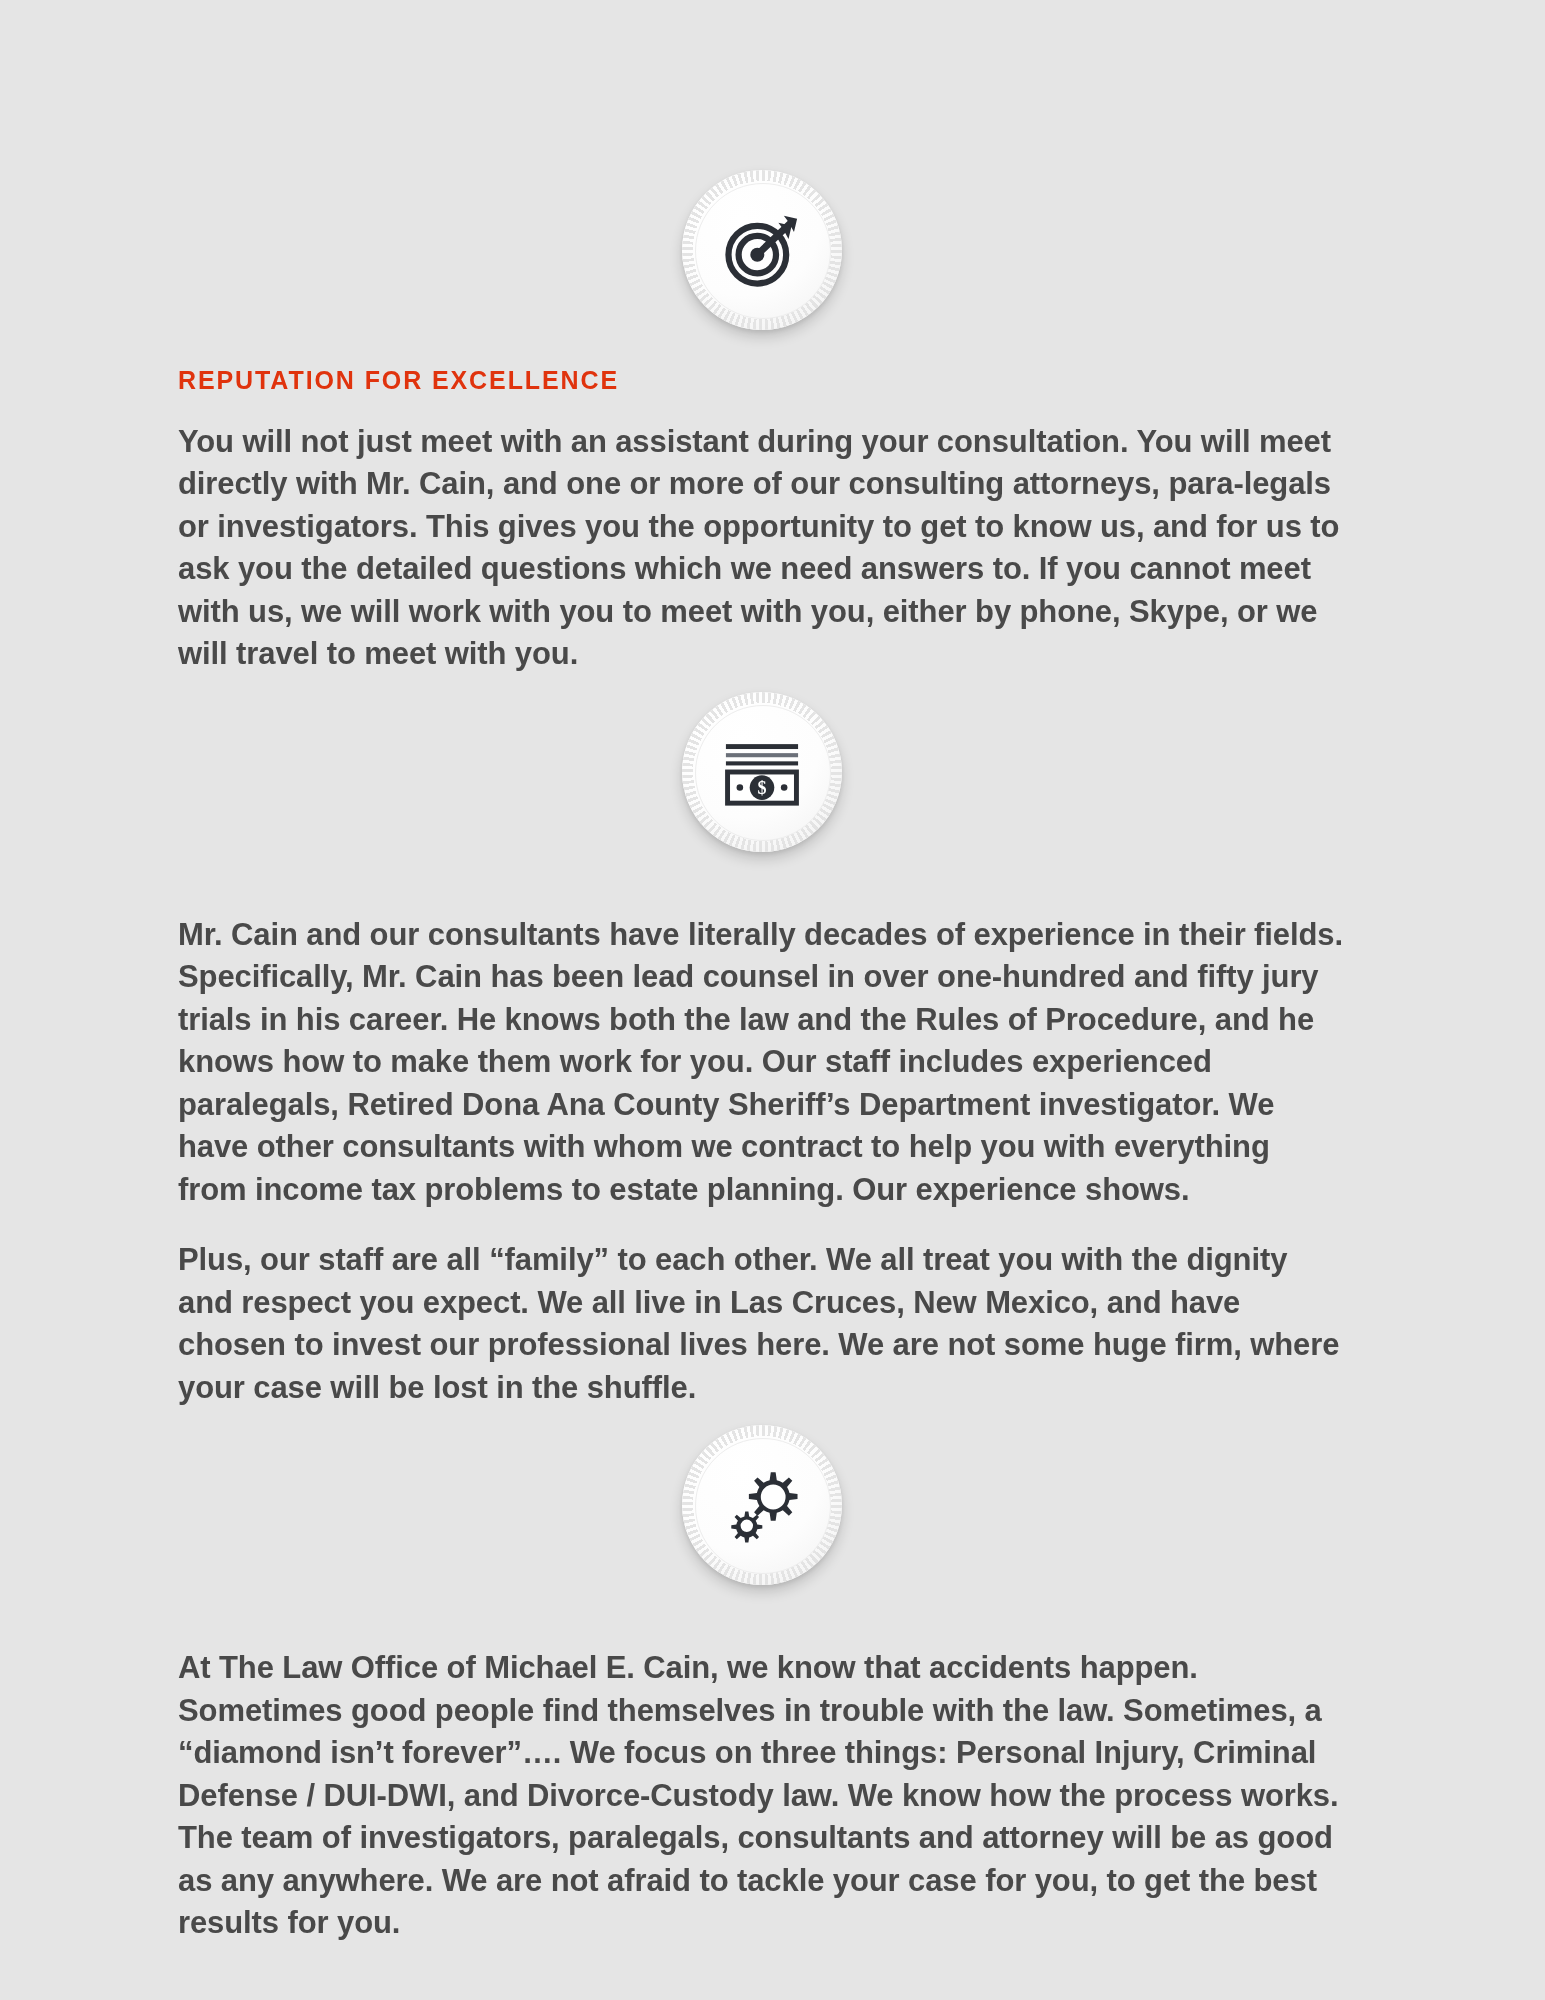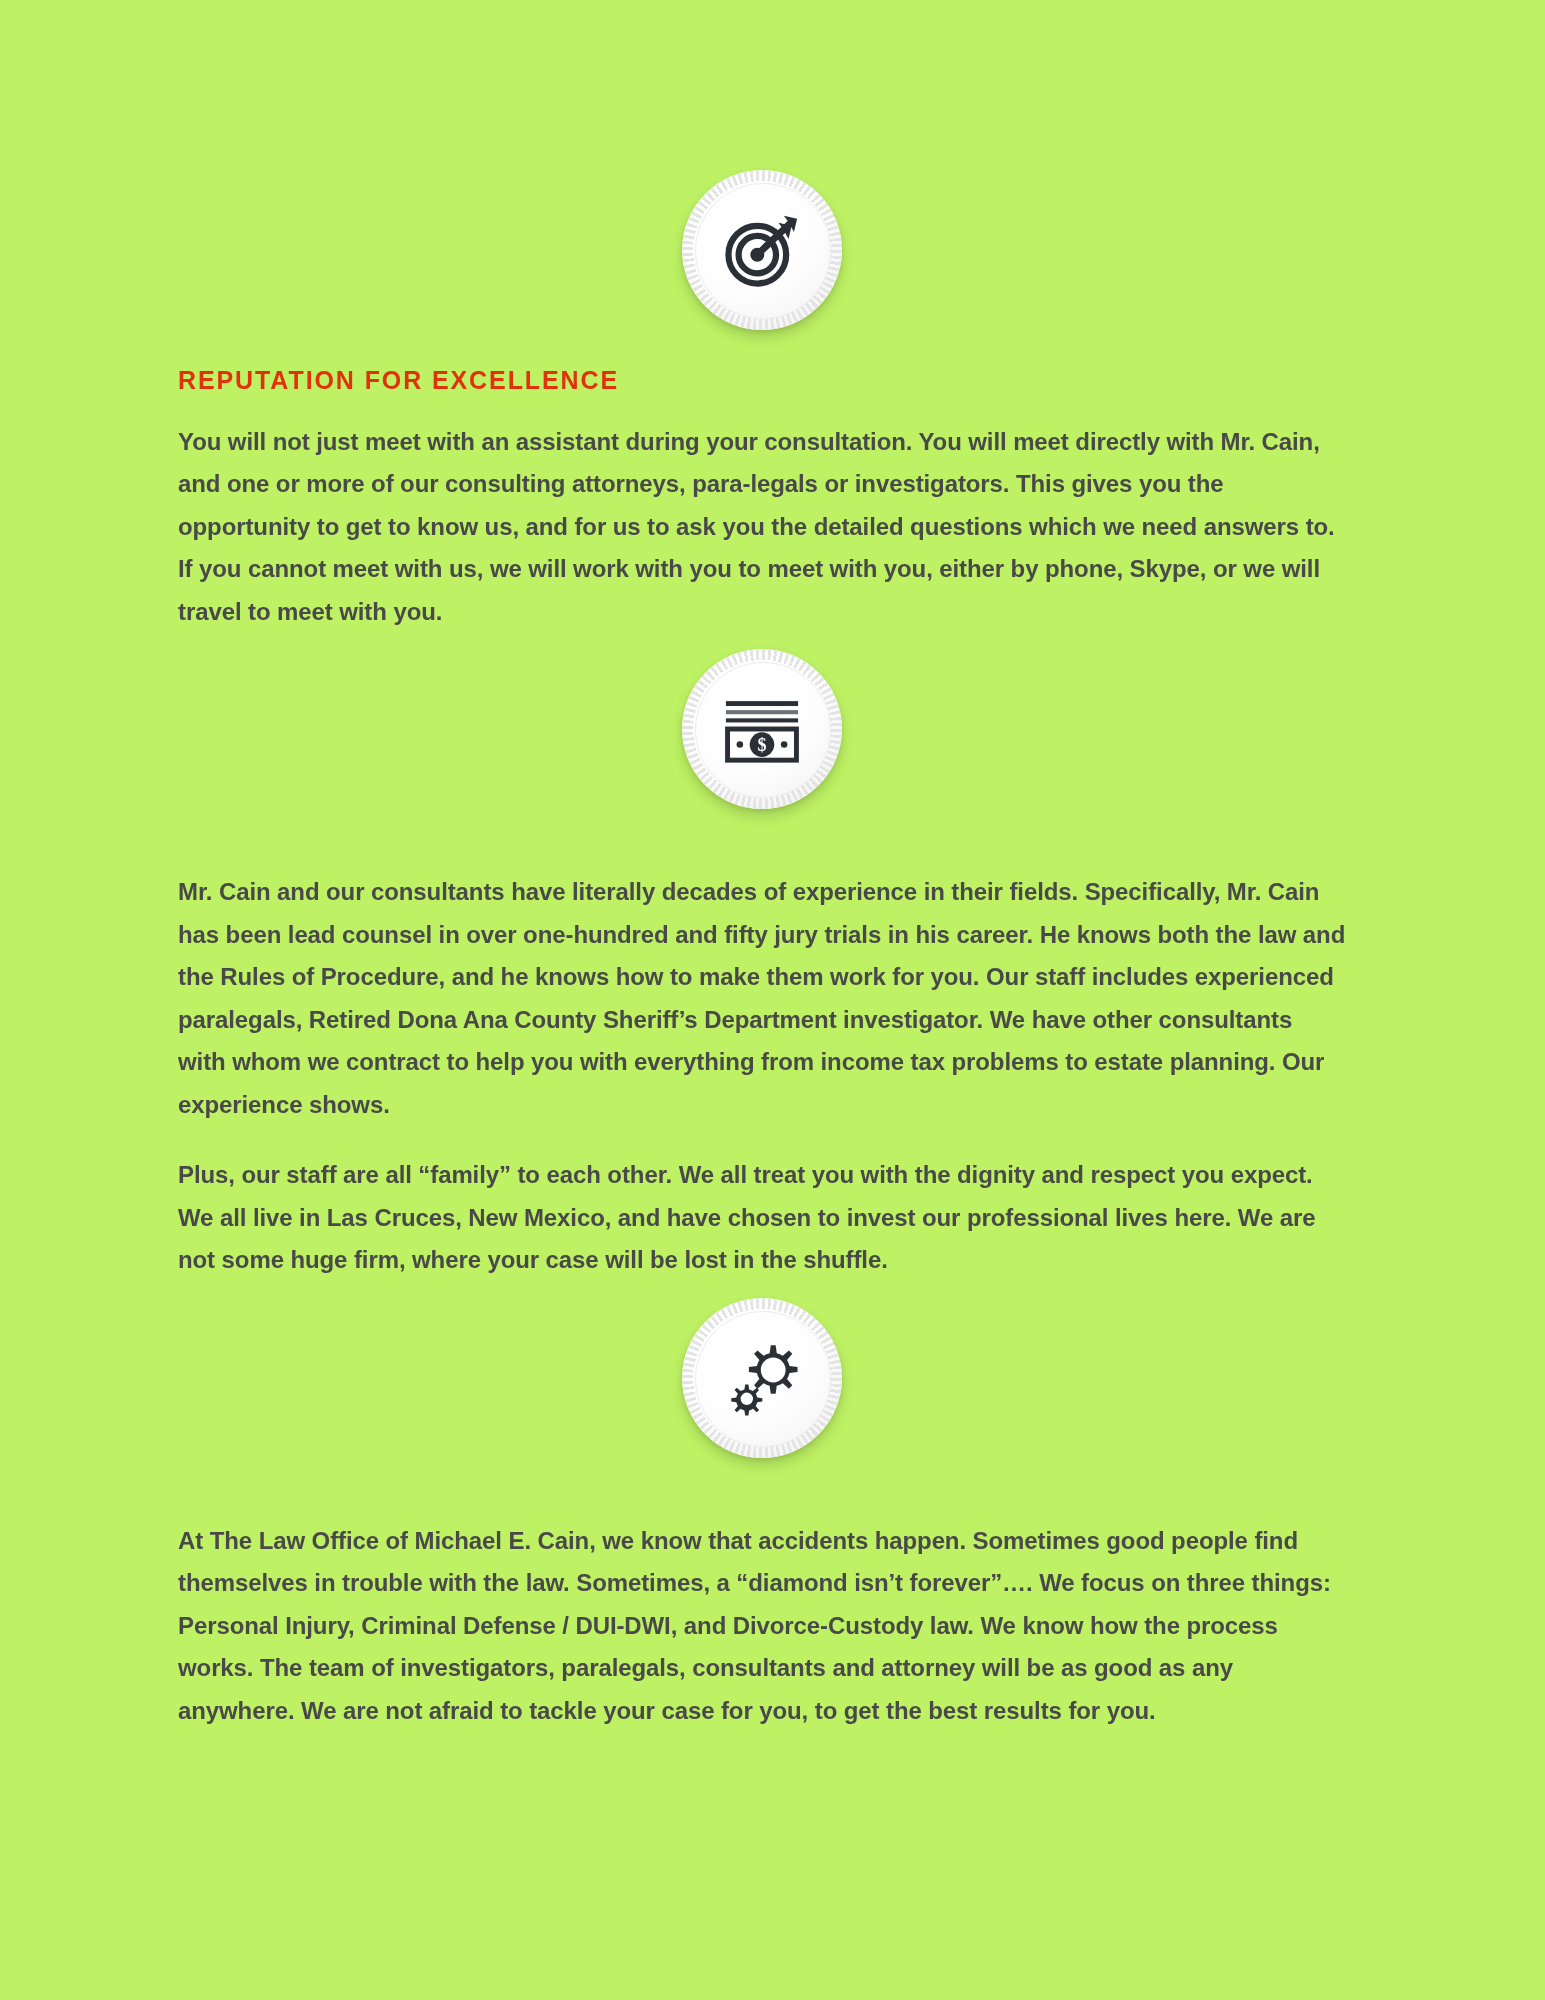--- a/index.html
+++ b/index.html
@@ -14,21 +14,21 @@
     height: 2000px;
     position: relative;
     overflow: hidden;
     font-family: "Liberation Sans", "DejaVu Sans", sans-serif;
     -webkit-font-smoothing: antialiased;
   }
 
   .page {
     position: absolute;
     inset: 0;
-    background: #bef264;
+    background: #e5e5e5;
     padding-left: 20px;
   }
 
   
   .content {
     position: absolute;
     left: 178px;
     top: 0;
     width: 1168px;
   }
@@ -119,21 +119,21 @@
     letter-spacing: 1.9px;
     color: #e0330d;
     text-transform: uppercase;
     line-height: 1.15;
   }
 
   
   p.body-text {
     margin: 0;
     font-family: "Liberation Sans", "DejaVu Sans", sans-serif;
-    font-size: 24px;
+    font-size: 31px;
     font-weight: 700;
     line-height: 42.5px;
     color: #494949;
     letter-spacing: -0.1px;
     text-align: left;
   }
 
   
   .sp-badge-to-heading { height: 28px; }
   .sp-heading-to-text  { height: 26px; }

